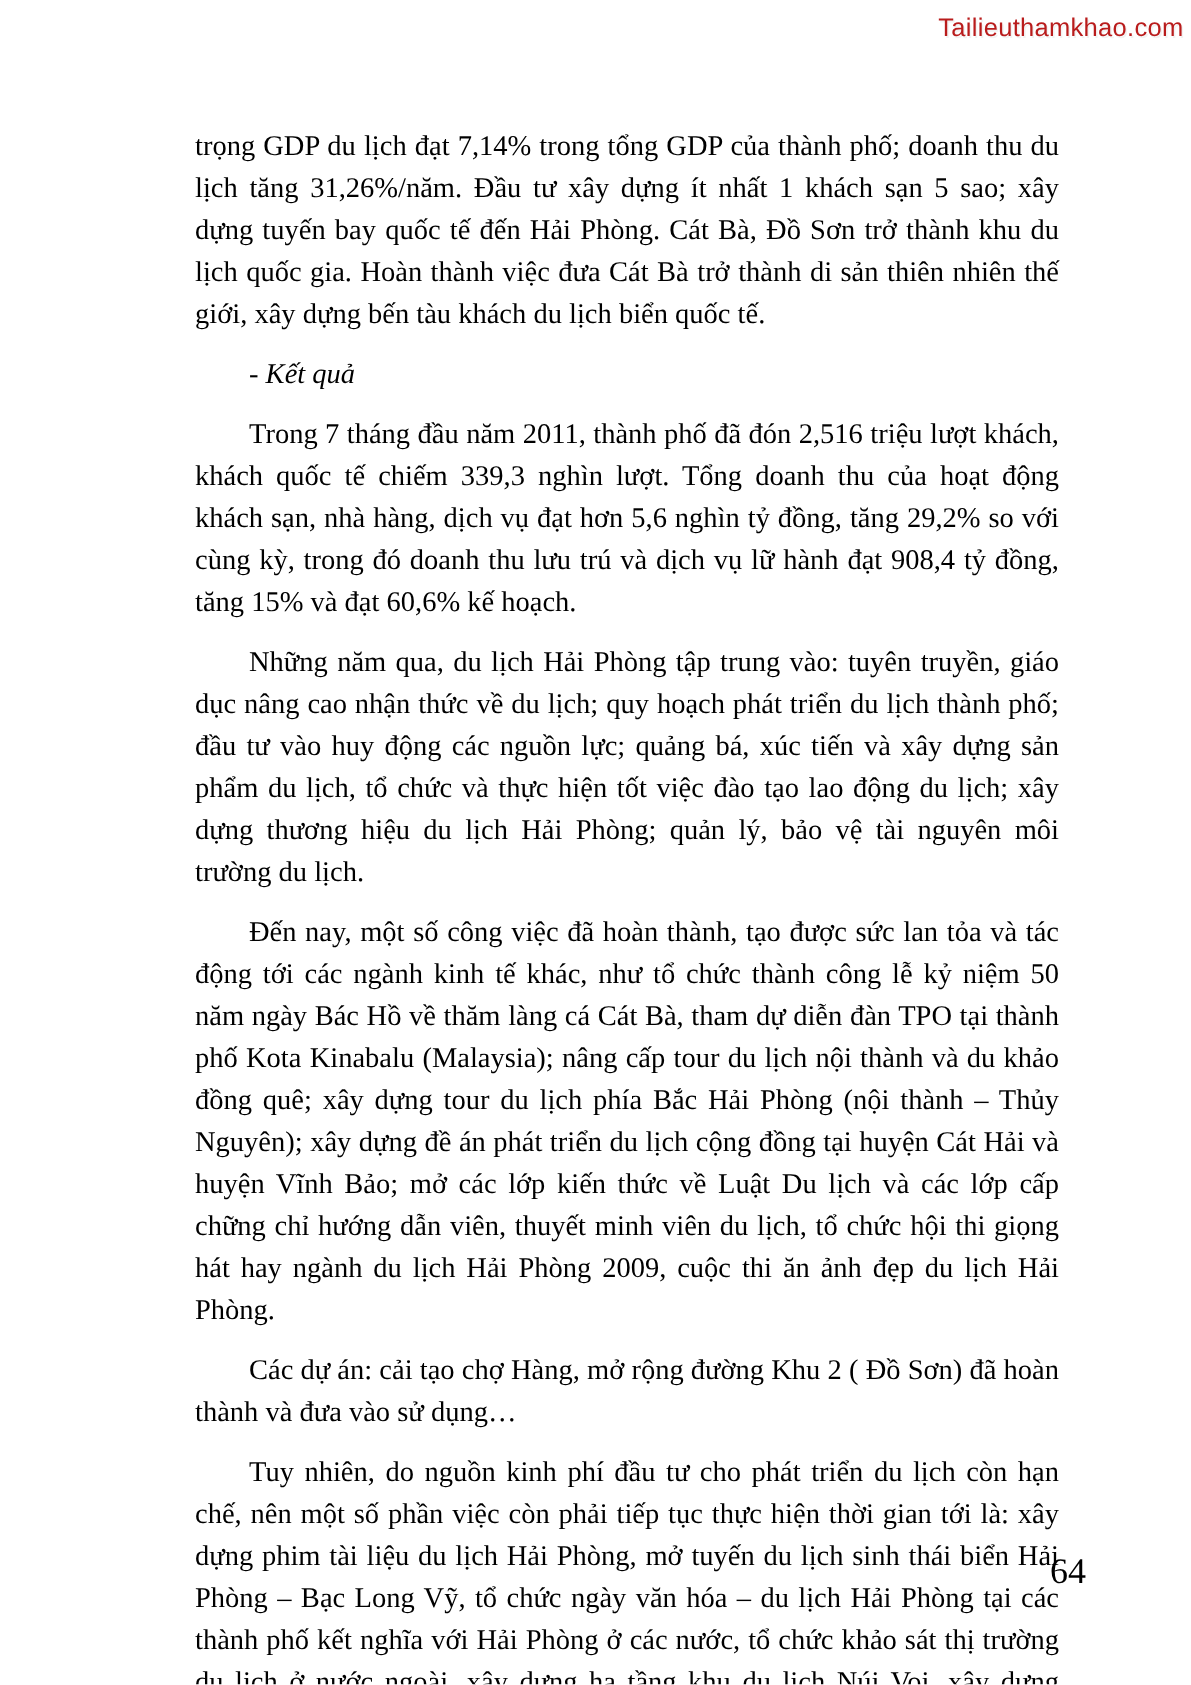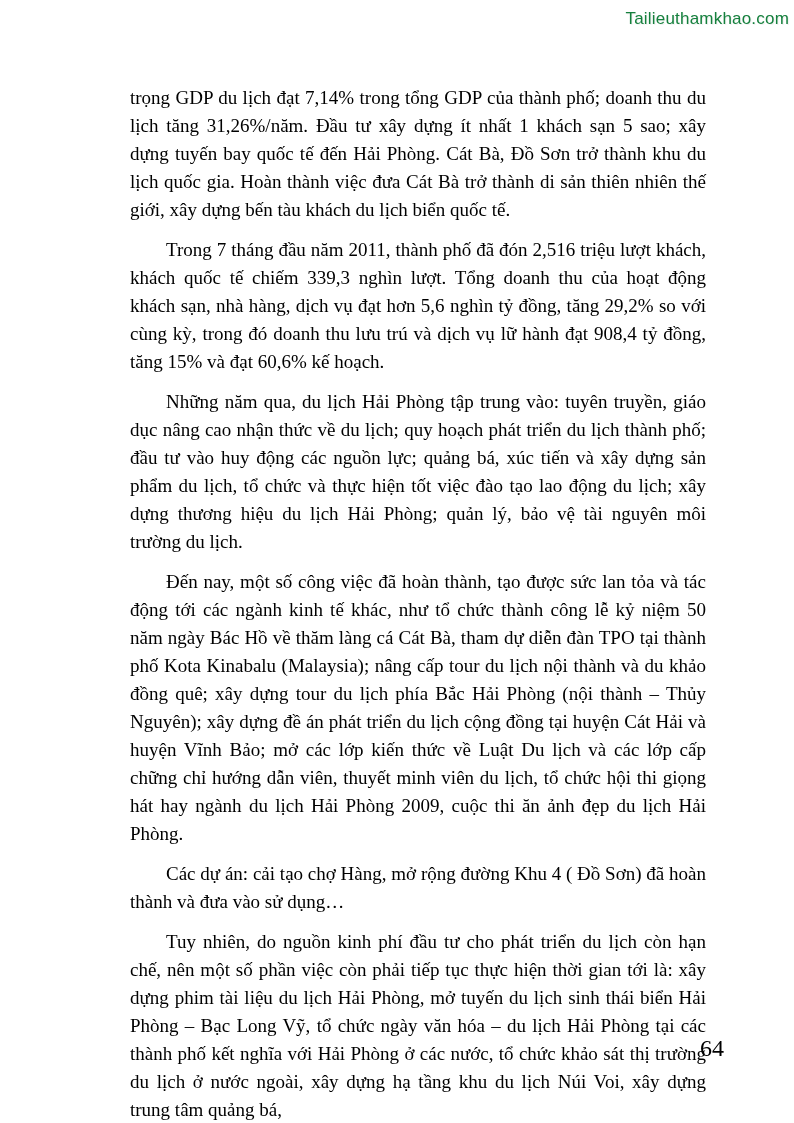--- a/index.html
+++ b/index.html
@@ -16,21 +16,21 @@
     font-family: "Liberation Serif", serif;
     color: #000000;
   }
   .watermark {
     position: absolute;
     top: 9px;
     right: 5px;
     font-family: "Liberation Sans", sans-serif;
     font-size: 17px;
     letter-spacing: 0.2px;
-    color: #15803d;
+    color: #b91c1c;
     text-shadow: 1px 1px 0 #f2f2f2;
     user-select: none;
     text-align: center;
   }
   .content {
     position: absolute;
     left: 118px;
     top: 72px;
     width: 600px;
     font-size: 19px;
@@ -60,22 +60,23 @@
 </style>
 </head>
 <body>
 
 <div class="page">
 
   <div class="watermark">Tailieuthamkhao.com</div>
 
   <div class="content">
     <p class="no-indent">trọng GDP du lịch đạt 7,14% trong tổng GDP của thành phố; doanh thu du lịch tăng 31,26%/năm. Đầu tư xây dựng ít nhất 1 khách sạn 5 sao; xây dựng tuyến bay quốc tế đến Hải Phòng. Cát Bà, Đồ Sơn trở thành khu du lịch quốc gia. Hoàn thành việc đưa Cát Bà trở thành di sản thiên nhiên thế giới, xây dựng bến tàu khách du lịch biển quốc tế.</p>
+    <p class="heading-italic">- Kết quả</p>
     <p>Trong 7 tháng đầu năm 2011, thành phố đã đón 2,516 triệu lượt khách, khách quốc tế chiếm 339,3 nghìn lượt. Tổng doanh thu của hoạt động khách sạn, nhà hàng, dịch vụ đạt hơn 5,6 nghìn tỷ đồng, tăng 29,2% so với cùng kỳ, trong đó doanh thu lưu trú và dịch vụ lữ hành đạt 908,4 tỷ đồng, tăng 15% và đạt 60,6% kế hoạch.</p>
     <p>Những năm qua, du lịch Hải Phòng tập trung vào: tuyên truyền, giáo dục nâng cao nhận thức về du lịch; quy hoạch phát triển du lịch thành phố; đầu tư vào huy động các nguồn lực; quảng bá, xúc tiến và xây dựng sản phẩm du lịch, tổ chức và thực hiện tốt việc đào tạo lao động du lịch; xây dựng thương hiệu du lịch Hải Phòng; quản lý, bảo vệ tài nguyên môi trường du lịch.</p>
     <p>Đến nay, một số công việc đã hoàn thành, tạo được sức lan tỏa và tác động tới các ngành kinh tế khác, như tổ chức thành công lễ kỷ niệm 50 năm ngày Bác Hồ về thăm làng cá Cát Bà, tham dự diễn đàn TPO tại thành phố Kota Kinabalu (Malaysia); nâng cấp tour du lịch nội thành và du khảo đồng quê; xây dựng tour du lịch phía Bắc Hải Phòng (nội thành – Thủy Nguyên); xây dựng đề án phát triển du lịch cộng đồng tại huyện Cát Hải và huyện Vĩnh Bảo; mở các lớp kiến thức về Luật Du lịch và các lớp cấp chững chỉ hướng dẫn viên, thuyết minh viên du lịch, tổ chức hội thi giọng hát hay ngành du lịch Hải Phòng 2009, cuộc thi ăn ảnh đẹp du lịch Hải Phòng.</p>
-    <p>Các dự án: cải tạo chợ Hàng, mở rộng đường Khu 4 ( Đồ Sơn) đã hoàn thành và đưa vào sử dụng…</p>
+    <p>Các dự án: cải tạo chợ Hàng, mở rộng đường Khu 2 ( Đồ Sơn) đã hoàn thành và đưa vào sử dụng…</p>
     <p>Tuy nhiên, do nguồn kinh phí đầu tư cho phát triển du lịch còn hạn chế, nên một số phần việc còn phải tiếp tục thực hiện thời gian tới là: xây dựng phim tài liệu du lịch Hải Phòng,  mở tuyến du lịch sinh thái biển Hải Phòng – Bạc Long Vỹ, tổ chức ngày văn hóa – du lịch Hải Phòng tại các thành phố kết nghĩa với Hải Phòng ở các nước, tổ chức khảo sát thị trường du lịch ở nước ngoài, xây dựng hạ tầng khu du lịch Núi Voi, xây dựng trung tâm quảng bá,</p>
   </div>
 
   <div class="page-number">64</div>
 
 </div>
 
 </body></html>

